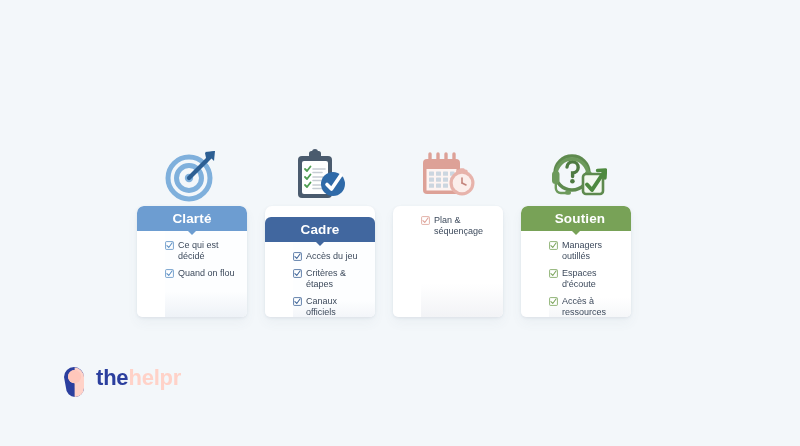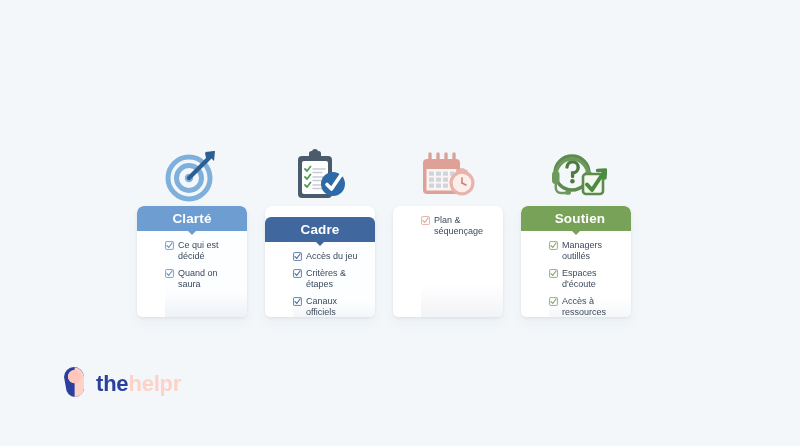--- a/index.html
+++ b/index.html
@@ -114,21 +114,21 @@
   .t-cadre   .card-body { background: linear-gradient(#fdfeff 70%, #eef1f6 100%); }
   .t-rythme  .card-body { background: linear-gradient(#ffffff 70%, #f2f3f6 100%); }
   .t-soutien .card-body { background: linear-gradient(#ffffff 70%, #f1f3f6 100%); }
 
   
   .logo {
     position: absolute;
     left: 62px;
     top: 365px;
     display: flex;
-    align-items: flex-end;
+    align-items: flex-start;
     gap: 8px;
   }
   .logo-text {
     font-size: 22px;
     font-weight: bold;
     letter-spacing: -.2px;
   }
   .logo-the { color: #2b3f9e; }
   .logo-helpr { color: #ffd2c8; }
 </style>
@@ -160,21 +160,21 @@
               <rect x="0.8" y="0.8" width="10.4" height="10.4" rx="1" fill="#fff" stroke="#5b8fc4" stroke-width="1.1"></rect>
               <path d="M2.6 6.2 L5 8.6 L9.6 2.4" fill="none" stroke="#5b8fc4" stroke-width="1.4" stroke-linecap="round" stroke-linejoin="round"></path>
             </svg>
             <span class="txt">Ce qui est décidé</span>
           </div>
           <div class="item">
             <svg class="cb" width="9" height="9" viewBox="0 0 12 12">
               <rect x="0.8" y="0.8" width="10.4" height="10.4" rx="1" fill="#fff" stroke="#5b8fc4" stroke-width="1.1"></rect>
               <path d="M2.6 6.2 L5 8.6 L9.6 2.4" fill="none" stroke="#5b8fc4" stroke-width="1.4" stroke-linecap="round" stroke-linejoin="round"></path>
             </svg>
-            <span class="txt">Quand on saura</span>
+            <span class="txt">Quand on flou</span>
           </div>
         </div>
       </div>
     </div>
 
     <div class="card-wrap t-cadre">
       <div class="icon-box">
         <svg width="62" height="58" viewBox="0 0 62 58">
           <rect x="9" y="10" width="34" height="42" rx="4" fill="#4a5b6e"></rect>
           <rect x="13" y="15" width="26" height="33" rx="2" fill="#ffffff"></rect>

